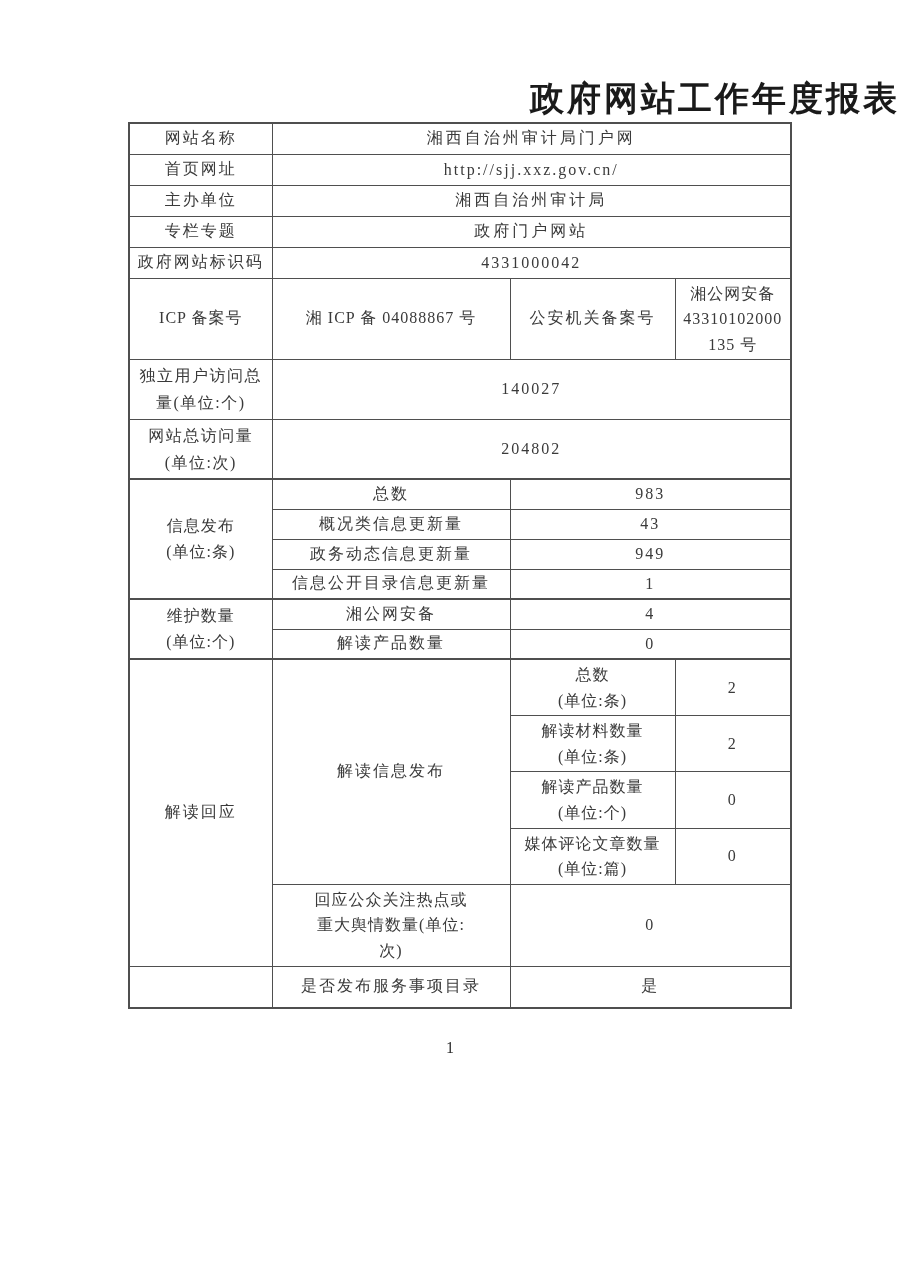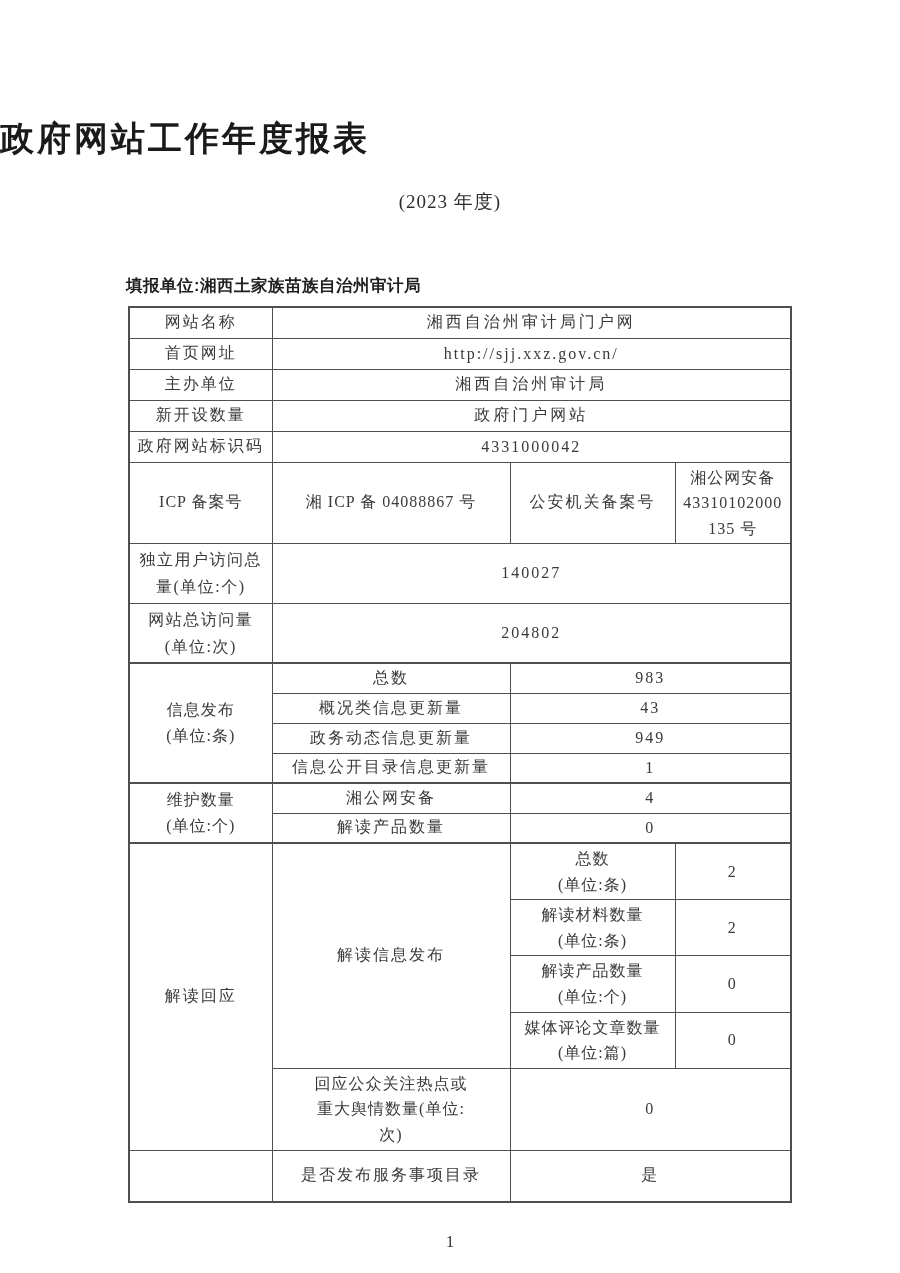--- a/index.html
+++ b/index.html
@@ -6,22 +6,22 @@
   .page {
     position: relative;
     width: 900px;
     height: 1273px;
     background: #ffffff;
     font-family: "Liberation Serif", "DejaVu Serif", serif;
     color: #3a3a3a;
     overflow: hidden;
   }
   .title {
-    padding-top: 116px;
-    text-align: left;
+    padding-top: 76px;
+    text-align: right;
     font-family: "Liberation Sans", "DejaVu Sans", sans-serif;
     font-weight: bold;
     font-size: 34px;
     letter-spacing: 3px;
     color: #1a1a1a;
   }
   .subtitle {
     margin-top: 27px;
     text-align: center;
     font-size: 19px;
@@ -52,43 +52,41 @@
     color: #3a3a3a;
     overflow: hidden;
   }
   tr.sec > td { border-top-width: 2px; }
   tr.h31 { height: 31px; }
   tr.h78 { height: 78px; }
   tr.h55 { height: 55px; }
   tr.h30 { height: 30px; }
   tr.h53 { height: 53px; }
   tr.h76 { height: 76px; }
-  tr.h38 { height: 52px; font-family: Liberation Serif, serif; }
+  tr.h38 { height: 42px; font-family: Liberation Serif, serif; }
   td.lbl  { letter-spacing: 2px; }
   td.cnv  { letter-spacing: 3px; }
   td.num  { letter-spacing: 2px; margin-left: 9px; }
   td.url  { letter-spacing: 2px; }
   td.mix  { letter-spacing: 1px; margin-top: 8px; }
   td.pre  { white-space: pre-line; line-height: 1.6; letter-spacing: 1px; }
   td.left { text-align: left; padding-left: 9px; letter-spacing: 1.5px; line-height: 1.7; }
   .pageno {
     margin-top: 30px;
     text-align: center;
     font-size: 16px;
     color: #2e2e2e;
   }
 </style>
 </head>
 <body>
 
 <div class="page">
 
   <div class="title">政府网站工作年度报表</div>
-  <div class="subtitle">(2023 年度)</div>
-  <div class="filing">填报单位:湘西土家族苗族自治州审计局</div>
 
   <table class="report">
     <colgroup>
       <col style="width:143px">
         <col style="width:238px">
         <col style="width:165px">
         <col style="width:116px">
     </colgroup>
 
     <tbody>
@@ -101,21 +99,21 @@
       <td class="lbl">首页网址</td>
       <td class="url" colspan="3">http://sjj.xxz.gov.cn/</td>
     </tr>
 
     <tr class="h31">
       <td class="lbl">主办单位</td>
       <td class="cnv" colspan="3">湘西自治州审计局</td>
     </tr>
 
     <tr class="h31">
-      <td class="lbl">新开设数量</td>
+      <td class="lbl">专栏专题</td>
       <td class="cnv" colspan="3">政府门户网站</td>
     </tr>
 
     <tr class="h31">
       <td class="lbl">政府网站标识码</td>
       <td class="num" colspan="3">4331000042</td>
     </tr>
 
     <tr class="h78">
       <td class="mix">ICP 备案号</td>

